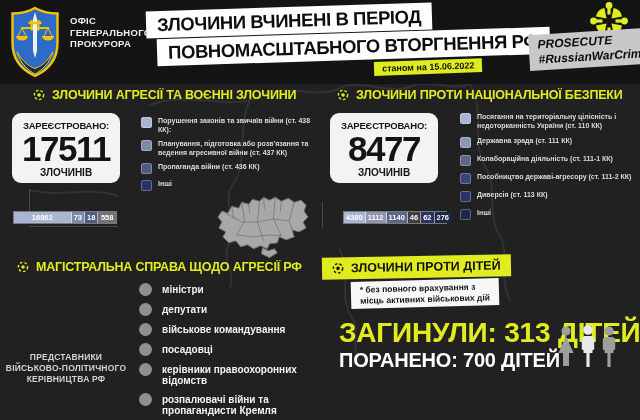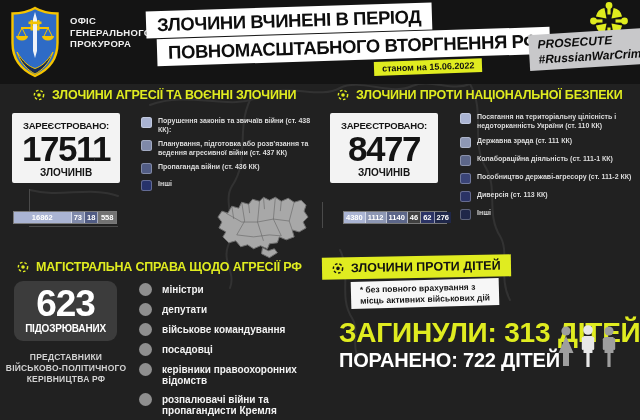--- a/index.html
+++ b/index.html
@@ -25,21 +25,21 @@
           font-weight:bold;padding:2px 8px;transform:rotate(-2deg);white-space:nowrap;}
   .pr-badge{left:529px;top:31px;background:#c8c8ca;color:#0c0c0c;padding:3px 9px 4px;
           transform:rotate(-3.5deg);font-style:italic;font-weight:bold;font-size:12px;line-height:14.5px;}
 
   
   .title-row{display:flex;align-items:center;gap:7px;color:var(--yellow);font-weight:bold;
           font-size:12.5px;letter-spacing:-.2px;white-space:nowrap;}
   .target{width:12px;height:12px;flex:0 0 auto;}
 
   
-  .stat-card{width:104px;border-radius:2px;background:var(--white-card);color:#141414;
+  .stat-card{width:104px;border-radius:9px;background:var(--white-card);color:#141414;
           text-align:center;padding:7px 2px 5px;}
   .stat-label{font-size:9.5px;font-weight:bold;letter-spacing:-.2px;}
   .stat-number{font-size:35px;font-weight:bold;line-height:36px;letter-spacing:-1.5px;}
   .stat-unit{font-size:10px;font-weight:bold;}
 
   
   .legend{list-style:none;margin:0;padding:0;}
   .legend li{display:flex;gap:6px;margin-bottom:6px;align-items:flex-start;}
   .legend .sq{flex:0 0 auto;width:9px;height:9px;border-radius:2.5px;border:1px solid rgba(255,255,255,.28);}
   .legend .lbl{font-size:7px;line-height:8.5px;color:#dcdcdc;font-weight:bold;}
@@ -246,24 +246,20 @@
   </svg>
 
   <div class="abs title-row" style="left:17px;top:260px;">
     <svg class="target" viewBox="0 0 14 14">
       <circle cx="7" cy="7" r="5.4" fill="none" stroke="#e0ec20" stroke-width="1.7" stroke-dasharray="3 2.3"></circle>
       <circle cx="7" cy="7" r="2.1" fill="#e0ec20"></circle>
     </svg>
     <span>МАГІСТРАЛЬНА СПРАВА ЩОДО АГРЕСІЇ РФ</span>
   </div>
 
-  <div class="abs case-card" style="left:14px;top:281px;">
-    <div class="case-number">623</div>
-    <div class="case-unit">ПІДОЗРЮВАНИХ</div>
-  </div>
 
   <div class="abs case-sub" style="left:1px;top:352px;">ПРЕДСТАВНИКИ
 ВІЙСЬКОВО-ПОЛІТИЧНОГО
 КЕРІВНИЦТВА РФ</div>
 
   <ul class="abs case-list" style="left:139px;top:283px;width:190px;">
     <li>
       <span class="case-dot"></span>
       <span class="case-lbl">міністри</span>
     </li>
@@ -294,21 +290,21 @@
       <circle cx="7" cy="7" r="5.4" fill="none" stroke="#111111" stroke-width="1.7" stroke-dasharray="3 2.3"></circle>
       <circle cx="7" cy="7" r="2.1" fill="#111111"></circle>
     </svg>
     <span>ЗЛОЧИНИ ПРОТИ ДІТЕЙ</span>
   </div>
 
   <div class="abs note" style="left:351px;top:280px;">* без повного врахування з
 місць активних військових дій</div>
 
   <div class="abs kids-killed" style="left:339px;top:317px;">ЗАГИНУЛИ: 313  ДІТЕЙ</div>
-  <div class="abs kids-wounded" style="left:339px;top:349px;">ПОРАНЕНО:  722 ДІТЕЙ</div>
+  <div class="abs kids-wounded" style="left:339px;top:349px;">ПОРАНЕНО:  700 ДІТЕЙ</div>
 
   <svg class="abs" style="left:555px;top:325px;" width="66" height="45" viewBox="0 0 66 45">
     <g fill="#9e9e9e">
       <circle cx="11" cy="6" r="4.6"></circle>
       <path d="M11,11 L3.5,28 L8,28 L8,41 L11,41 L11,41 L14,41 L14,28 L18.5,28 Z"></path>
     </g>
     <g fill="#e8e8e8">
       <circle cx="33" cy="5" r="4.8"></circle>
       <path d="M28.5,11 L37.5,11 L37.5,28 L34.6,28 L34.6,42 L31.4,42 L31.4,28 L28.5,28 Z"></path>
       <rect x="26.8" y="12" width="2.4" height="13" rx="1.2"></rect>

